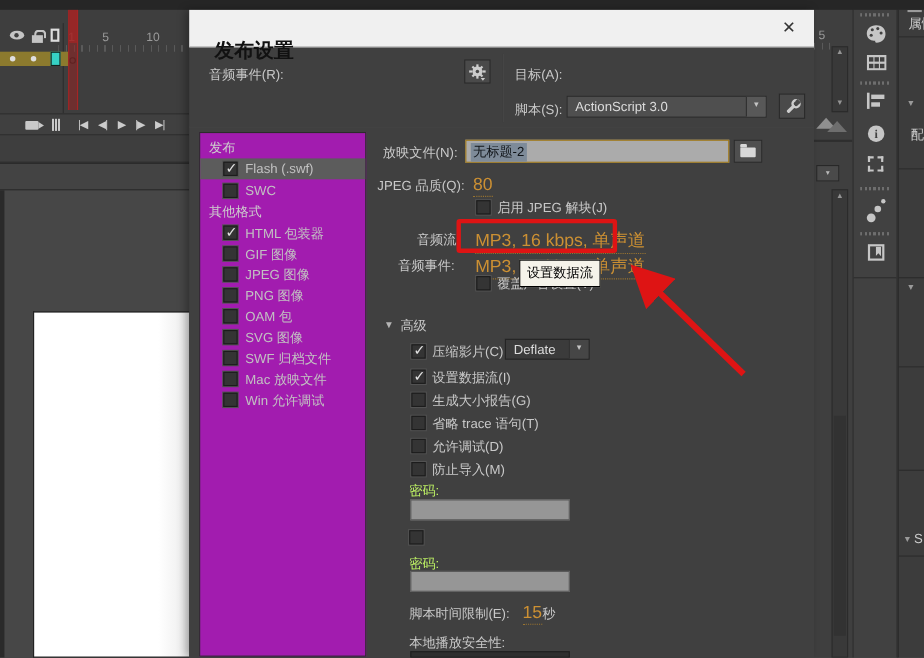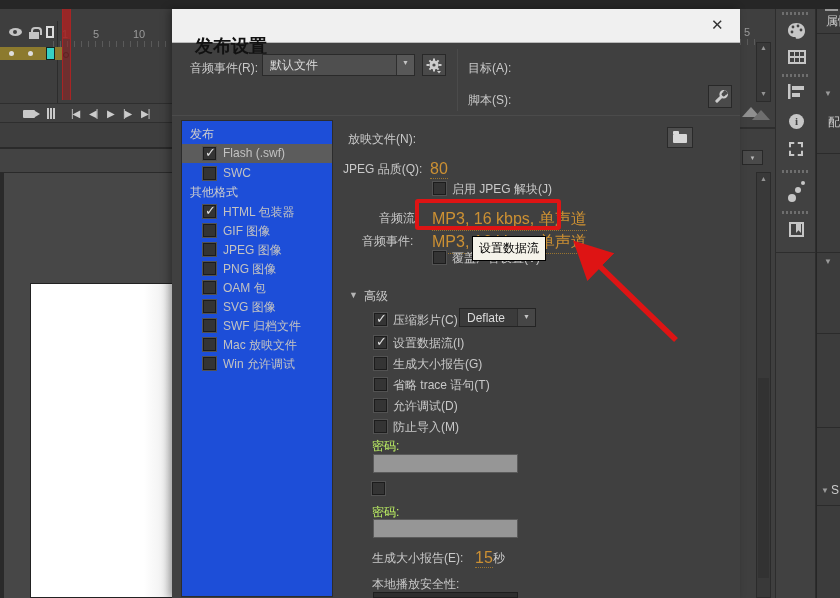--- a/index.html
+++ b/index.html
@@ -69,21 +69,21 @@
   #dlg-title { position:absolute; left:0; top:0; width:568px; height:34px; background:#f0f0f0; border-bottom:1px solid #b9b9b9; }
   #dlg-title .t { position:absolute; left:23px; top:25px; color:#111; font-weight:bold; font-size:18px; }
   #dlg-title .x { position:absolute; left:539px; top:7px; color:#333; font-size:15px; cursor:default; }
   .dd { position:absolute; background:#4f4f4f; border:1px solid #2a2a2a; color:#dcdcdc; }
   .dd .txt { position:absolute; left:7px; top:50%; transform:translateY(-50%); white-space:nowrap; font-size:12px; }
   .dd .arr { position:absolute; right:0; top:0; bottom:0; width:18px; background:#585858; border-left:1px solid #2e2e2e; color:#c4c4c4; font-size:7px; text-align:center; }
   .dd .arr span { position:relative; top:4px; }
   .toolbtn { position:absolute; background:#4a4a4a; border:1px solid #282828; }
   .vsep { position:absolute; width:1px; background:#2f2f2f; border-right:1px solid #4b4b4b; }
   .hsep { position:absolute; height:1px; background:#2f2f2f; border-bottom:1px solid #4b4b4b; }
-  #fmtpanel { position:absolute; left:9px; top:111px; width:152px; height:477px; background:#1d4ed8; border:1px solid #2c2c2c;padding-left:24px; }
+  #fmtpanel { position:absolute; left:9px; top:111px; width:152px; height:477px; background:#a21caf; border:1px solid #2c2c2c;padding-left:24px; }
   #fmtpanel .hdr { position:absolute; left:8px; color:#cdcdcd; }
   #fmtpanel .sel { position:absolute; left:0; top:23px; width:150px; height:19px; background:#5c5c5c; }
   .cb { position:absolute; width:13px; height:13px; background:#343434; border:1px solid #1c1c1c; box-shadow:0 0 0 1px #525252; }
   .cb .check { position:absolute; left:1px; top:-3px; color:#e2e2e2; font-size:13px; }
   .itemlbl { position:absolute; color:#c2c2c2; white-space:nowrap; }
   .inputgray { position:absolute; background:#969696; border:1px solid #5a5a5a; }
   #outname { position:absolute; left:251px; top:118px; width:240px; height:21px; background:#ababab; border:1px solid #a07818; }
   #outname .selhl { position:absolute; left:4px; top:2px; background:#7e8b99; color:#101418; padding:0 2px; font-size:12px; }
   #folderbtn { position:absolute; left:495px; top:118px; width:26px; height:21px; background:#4f4f4f; border:1px solid #2a2a2a; }
   .folder { position:absolute; left:5px; top:6px; width:14px; height:9px; background:#d8d8d8; border-radius:1px; }
@@ -199,24 +199,20 @@
     <div class="hline" style="top:496px;"></div>
   </div>
 
   <div class="abs" id="dlg">
     <div id="dlg-title">
       <div class="t">发布设置</div>
       <div class="x">✕</div>
     </div>
 
     <div class="lbl abs" style="left:18px;top:51px;">音频事件(R):</div>
-    <div class="dd" style="left:90px;top:45px;width:153px;height:22px;">
-      <span class="txt">默认文件</span>
-      <span class="arr"><span>▼</span></span>
-    </div>
     <div class="toolbtn" style="left:250px;top:45px;width:24px;height:22px;">
       <svg class="gearsvg" style="margin:3px 0 0 3px;" width="16" height="16" viewBox="0 0 16 16">
         <g fill="#cdcdcd">
           <circle cx="8" cy="7" r="4.5"></circle>
           <rect x="7" y="0.5" width="2" height="3"></rect>
             <rect x="7" y="10.5" width="2" height="3"></rect>
           <rect x="0.5" y="6" width="3" height="2"></rect>
             <rect x="12.5" y="6" width="3" height="2"></rect>
           <g transform="rotate(45 8 7)">
               <rect x="7" y="0.5" width="2" height="3"></rect>
@@ -225,20 +221,24 @@
               <rect x="11.5" y="6" width="3" height="2"></rect>
             </g>
         </g>
         <circle cx="8" cy="7" r="1.6" fill="#4a4a4a"></circle>
         <path d="M11 13 l4 0 -2 2.5z" fill="#cdcdcd"></path>
       </svg>
     </div>
     <div class="vsep" style="left:285px;top:40px;height:62px;"></div>
     <div class="lbl abs" style="left:296px;top:51px;">目标(A):</div>
     <div class="lbl abs" style="left:296px;top:83px;">脚本(S):</div>
+    <div class="dd" style="left:343px;top:78px;width:182px;height:20px;">
+      <span class="txt">ActionScript 3.0</span>
+      <span class="arr"><span>▼</span></span>
+    </div>
     <div class="toolbtn" style="left:536px;top:76px;width:24px;height:23px;">
       <svg class="wrenchsvg" style="margin:3px 0 0 3px;" width="17" height="17" viewBox="0 0 17 17">
         <g transform="rotate(45 8.5 8.5)">
           <circle cx="8.5" cy="4" r="3.2" fill="none" stroke="#cdcdcd" stroke-width="2.2"></circle>
           <rect x="6.3" y="0" width="4.4" height="3" fill="#4a4a4a"></rect>
           <rect x="7" y="6" width="3" height="9" rx="1" fill="#cdcdcd"></rect>
         </g>
       </svg>
     </div>
     <div class="hsep" style="left:0px;top:106px;width:568px;"></div>
@@ -269,20 +269,23 @@
       <div class="itemlbl" style="left:41px;top:178px;">SVG 图像</div>
       <div class="cb" style="left:21px;top:198px;"></div>
       <div class="itemlbl" style="left:41px;top:197px;">SWF 归档文件</div>
       <div class="cb" style="left:21px;top:217px;"></div>
       <div class="itemlbl" style="left:41px;top:216px;">Mac 放映文件</div>
       <div class="cb" style="left:21px;top:236px;"></div>
       <div class="itemlbl" style="left:41px;top:235px;">Win 允许调试</div>
     </div>
 
     <div class="lbl abs" style="left:176px;top:122px;">放映文件(N):</div>
+    <div id="outname">
+      <span class="selhl">无标题-2</span>
+    </div>
     <div id="folderbtn">
         <div class="folder"></div>
       </div>
 
     <div class="lbl abs" style="left:171px;top:152px;">JPEG 品质(Q):</div>
     <div class="olink abs" style="left:258px;top:151px;">80</div>
 
     <div class="cb" style="left:261px;top:173px;"></div>
     <div class="lbl abs" style="left:280px;top:172px;">启用 JPEG 解块(J)</div>
 
@@ -319,21 +322,21 @@
     <div class="lbl abs" style="left:221px;top:410px;">防止导入(M)</div>
 
     <div class="lbl dim abs" style="left:200px;top:429px;">密码:</div>
     <div class="inputgray" style="left:201px;top:445px;width:145px;height:19px;"></div>
 
     <div class="cb" style="left:200px;top:473px;"></div>
 
     <div class="lbl dim abs" style="left:200px;top:495px;">密码:</div>
     <div class="inputgray" style="left:201px;top:510px;width:145px;height:19px;"></div>
 
-    <div class="lbl abs" style="left:200px;top:541px;">生成大小报告(E):</div>
+    <div class="lbl abs" style="left:200px;top:541px;">脚本时间限制(E):</div>
     <div class="olink abs" style="left:303px;top:540px;">15</div>
     <div class="lbl abs" style="left:321px;top:541px;">秒</div>
 
     <div class="lbl abs" style="left:200px;top:567px;">本地播放安全性:</div>
     <div class="inputgray" style="left:201px;top:583px;width:145px;height:6px;background:#2e2e2e;border-color:#1e1e1e;"></div>
   </div>
 
   <div class="abs" id="redbox"></div>
   <div class="abs" id="tooltip">设置数据流</div>
   <svg class="abs" id="arrowsvg" viewBox="0 0 840 598">

